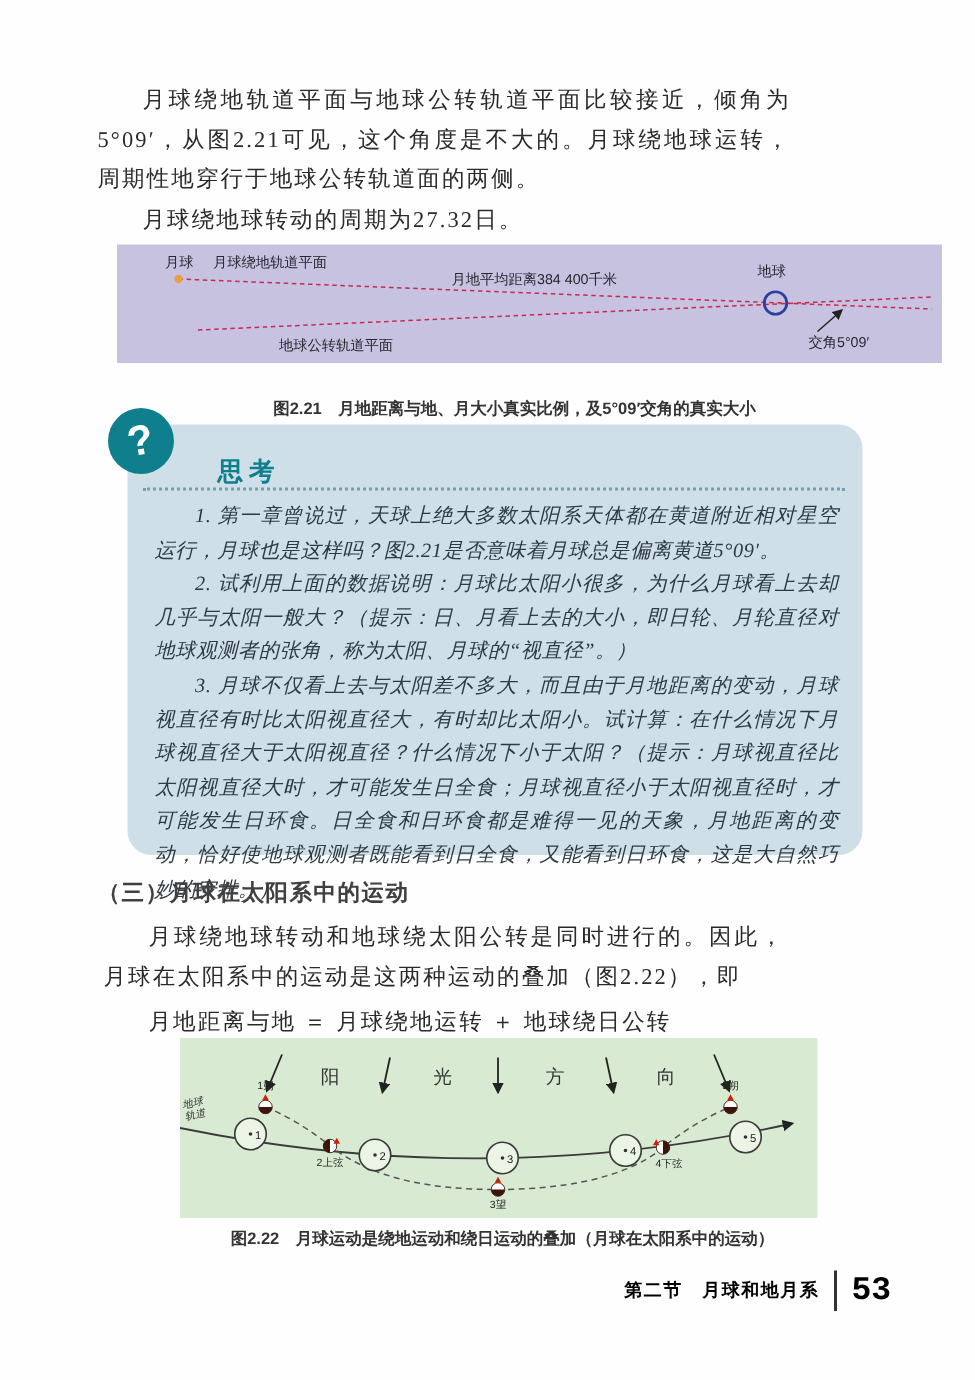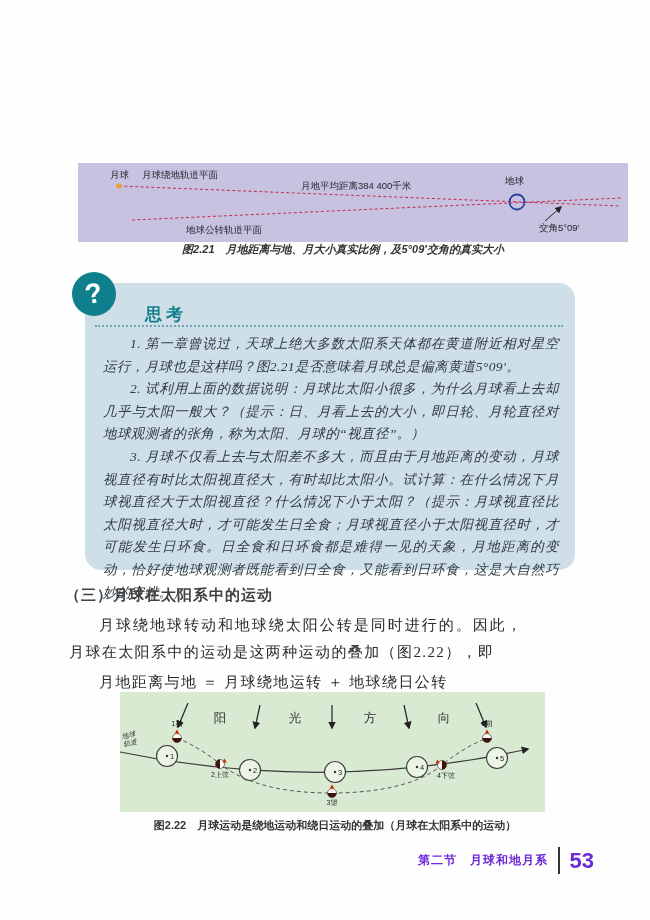--- a/index.html
+++ b/index.html
@@ -16,21 +16,21 @@
   .fig221{position:absolute;left:78px;top:163px;width:530px;height:79px;background:#c6c2e0;padding-left:20px;}
   .fig221 svg{display:block;}
   .flab{font-family:"Liberation Sans","DejaVu Sans",sans-serif;font-size:9.5px;fill:#26262e;}
   .redline{stroke:#c62a52;stroke-width:1;stroke-dasharray:3 2.4;fill:none;}
   .moon-dot{fill:#e8a040;}
   .earth-circle{fill:none;stroke:#2b3f9e;stroke-width:1.8;}
   .anno-line{stroke:#222;stroke-width:1;}
 
   .caption{position:absolute;font-family:"Liberation Sans","DejaVu Sans",sans-serif;
            font-size:11px;font-weight:bold;color:#333;margin:0;text-align:center;}
-  .cap221{left:78px;top:242px;width:530px;font-style:italic;}
+  .cap221{left:78px;top:265px;width:530px;}
   .cap222{left:95px;top:818px;width:480px;}
 
   
   .thinkbox{position:absolute;left:85px;top:283px;width:490px;height:287px;
             background:#cfdfe7;border-radius:16px;}
   .qicon{position:absolute;left:-13px;top:-11px;width:44px;height:44px;border-radius:50%;
          background:#0f7f8e;color:#fff;display:flex;align-items:center;justify-content:center;
          font-family:"Liberation Sans","DejaVu Sans",sans-serif;font-size:28px;font-weight:bold;}
   .qicon span{transform:rotate(-10deg);display:block;}
   .ttitle{position:absolute;left:48px;top:8px;margin:12px;color:#0f7f8e;font-size:17px;
@@ -56,30 +56,34 @@
   .ecirc{fill:#ecf4e6;stroke:#3a3a3a;stroke-width:1.1;}
   .enum{font-family:"Liberation Sans","DejaVu Sans",sans-serif;font-size:7.5px;fill:#222;}
   .mlab{font-family:"Liberation Sans","DejaVu Sans",sans-serif;font-size:7px;fill:#222;}
   .olab{font-family:"Liberation Sans","DejaVu Sans",sans-serif;font-size:7px;fill:#333;font-style:italic;}
   .moon-dark{fill:#3b150b;}
   .moon-lite{fill:#fff;stroke:#3b150b;stroke-width:0.6;}
   .redmark{fill:#cc2200;}
 
   
   .footer{position:absolute;top:847px;right:56px;display:flex;align-items:center;
-          font-family:Liberation Sans, sans-serif;color:#6d28d9;}
+          font-family:Liberation Mono, monospace;color:#000000;}
   .fsection{font-size:12px;font-weight:bold;letter-spacing:1px;}
   .fbar{width:1.5px;height:27px;background:#333;margin:0 10px;}
   .fpage{font-size:22px;font-weight:bold;}
 </style>
 </head>
 <body>
 
 <div class="page">
 
+  <section class="intro">
+    <p>月球绕地轨道平面与地球公转轨道平面比较接近，倾角为5°09′，从图2.21可见，这个角度是不大的。月球绕地球运转，周期性地穿行于地球公转轨道面的两侧。</p>
+    <p>月球绕地球转动的周期为27.32日。</p>
+  </section>
 
   <div class="fig221">
     <svg viewBox="0 0 530 79" width="530" height="79">
       <defs>
         <marker id="ar1" viewBox="0 0 10 10" refX="8" refY="5" markerWidth="7" markerHeight="7" orient="auto">
           <path d="M0,0 L10,5 L0,10 z" fill="#222"></path>
         </marker>
       </defs>
       <line class="redline" x1="21" y1="23" x2="523" y2="43"></line>
       <line class="redline" x1="34" y1="57" x2="523" y2="35"></line>

